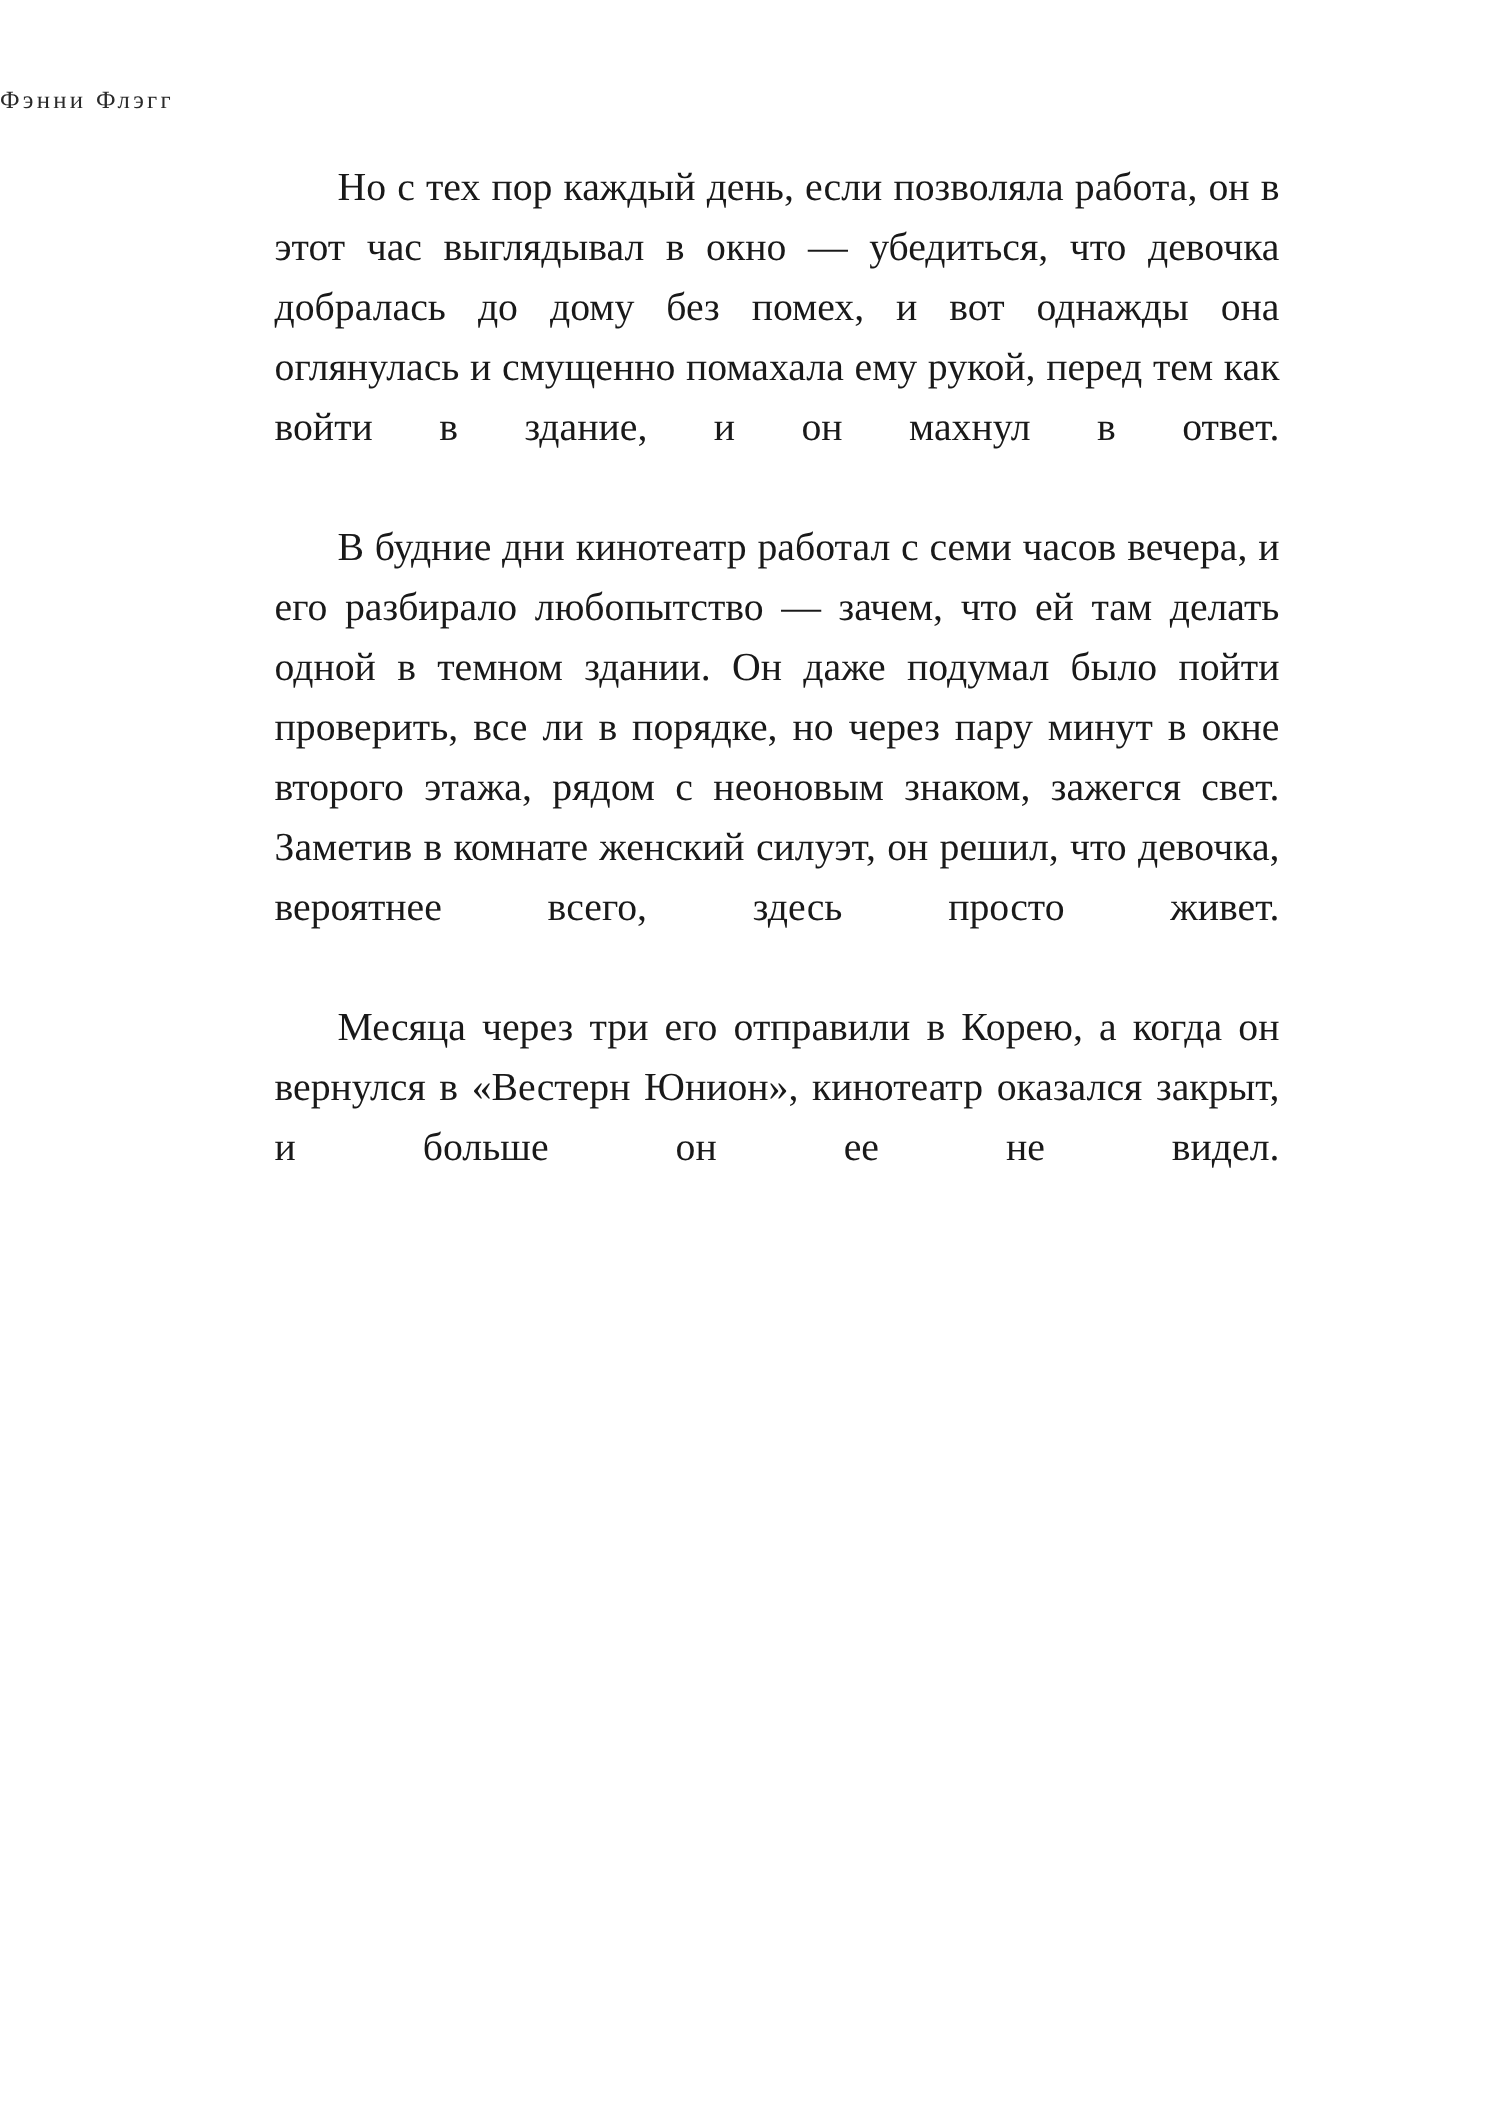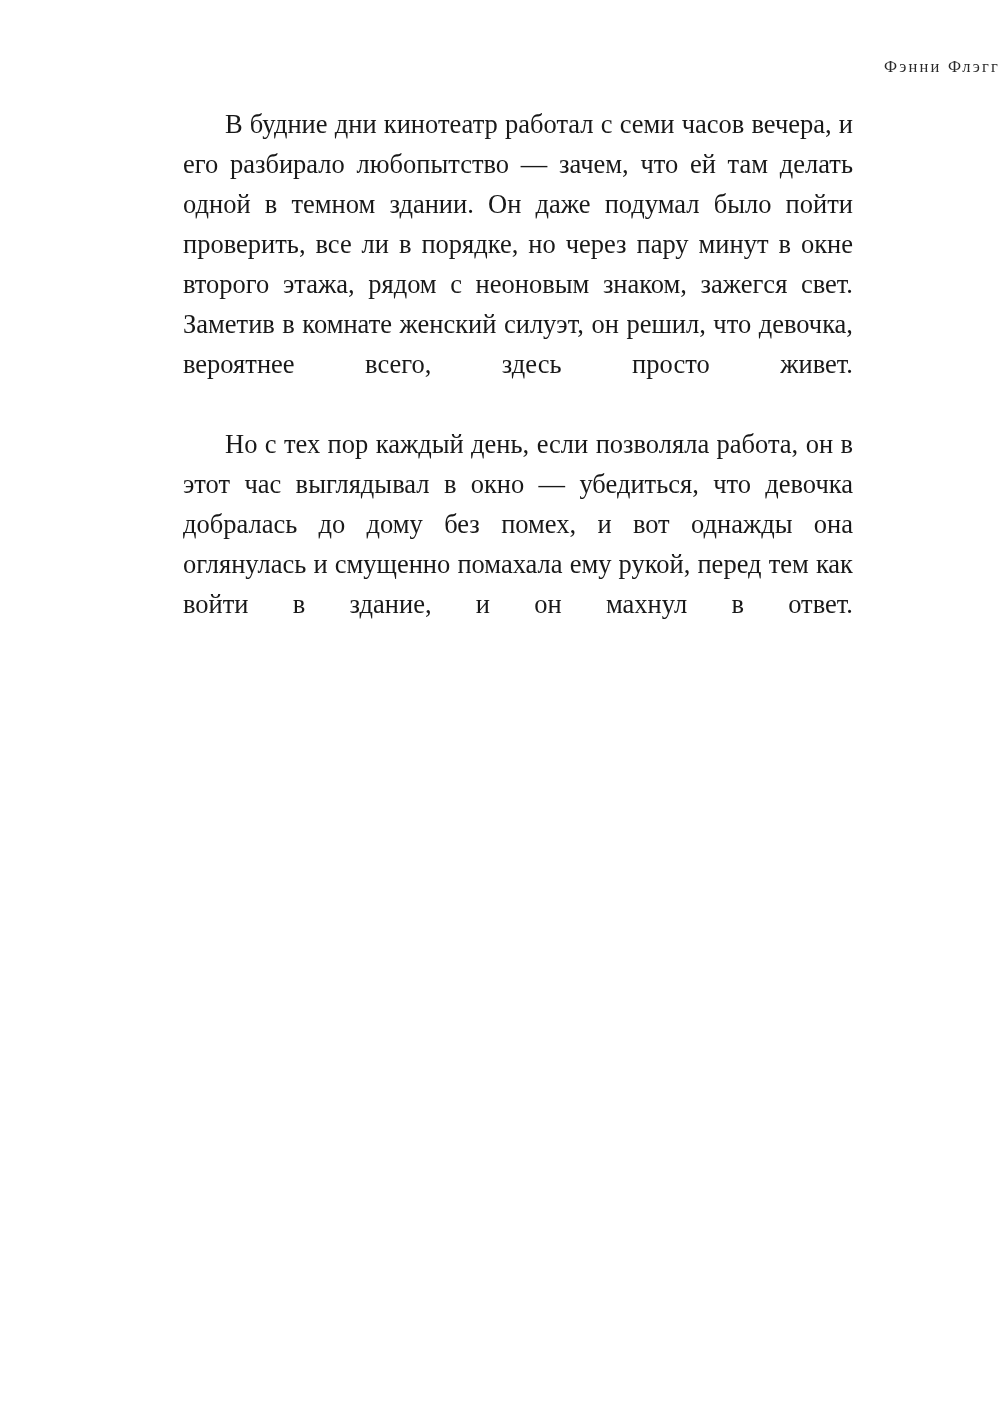--- a/index.html
+++ b/index.html
@@ -24,21 +24,21 @@
     background: #ffffff;
     box-sizing: border-box;
   }
 
   
   .running-head {
     position: absolute;
     top: 56px;
     left: 0;
     width: 1000px;
-    text-align: right;
+    text-align: left;
     font-family: "Liberation Serif", "DejaVu Serif", serif;
     font-size: 16.5px;
     line-height: 22px;
     letter-spacing: 2.2px;
     color: #2a2a2a;
     white-space: pre;
   }
 
   
   .text-block {
@@ -70,21 +70,22 @@
 </style>
 </head>
 <body>
 
 <div class="page">
 
   <div class="running-head">Фэнни Флэгг</div>
 
   <div class="text-block">
 
+    <p class="para">Но с тех пор каждый день, если позволяла работа, он в этот час выглядывал в окно — убедиться, что девочка добралась до дому без помех, и вот однажды она оглянулась и смущенно помахала ему рукой, перед тем как войти в здание, и он махнул в ответ.</p>
+
     <p class="para">В будние дни кинотеатр работал с семи часов вечера, и его разбирало любопытство — зачем, что ей там делать одной в темном здании. Он даже подумал было пойти проверить, все ли в порядке, но через пару минут в окне второго этажа, рядом с неоновым знаком, зажегся свет. Заметив в комнате женский силуэт, он решил, что девочка, вероятнее всего, здесь просто живет.</p>
 
-    <p class="para">Но с тех пор каждый день, если позволяла работа, он в этот час выглядывал в окно — убедиться, что девочка добралась до дому без помех, и вот однажды она оглянулась и смущенно помахала ему рукой, перед тем как войти в здание, и он махнул в ответ.</p>
-
+    <p class="para">Месяца через три его отправили в Корею, а когда он вернулся в «Вестерн Юнион», кинотеатр оказался закрыт, и больше он ее не видел.</p>
 
 
   </div>
 
 </div>
 
 </body></html>

